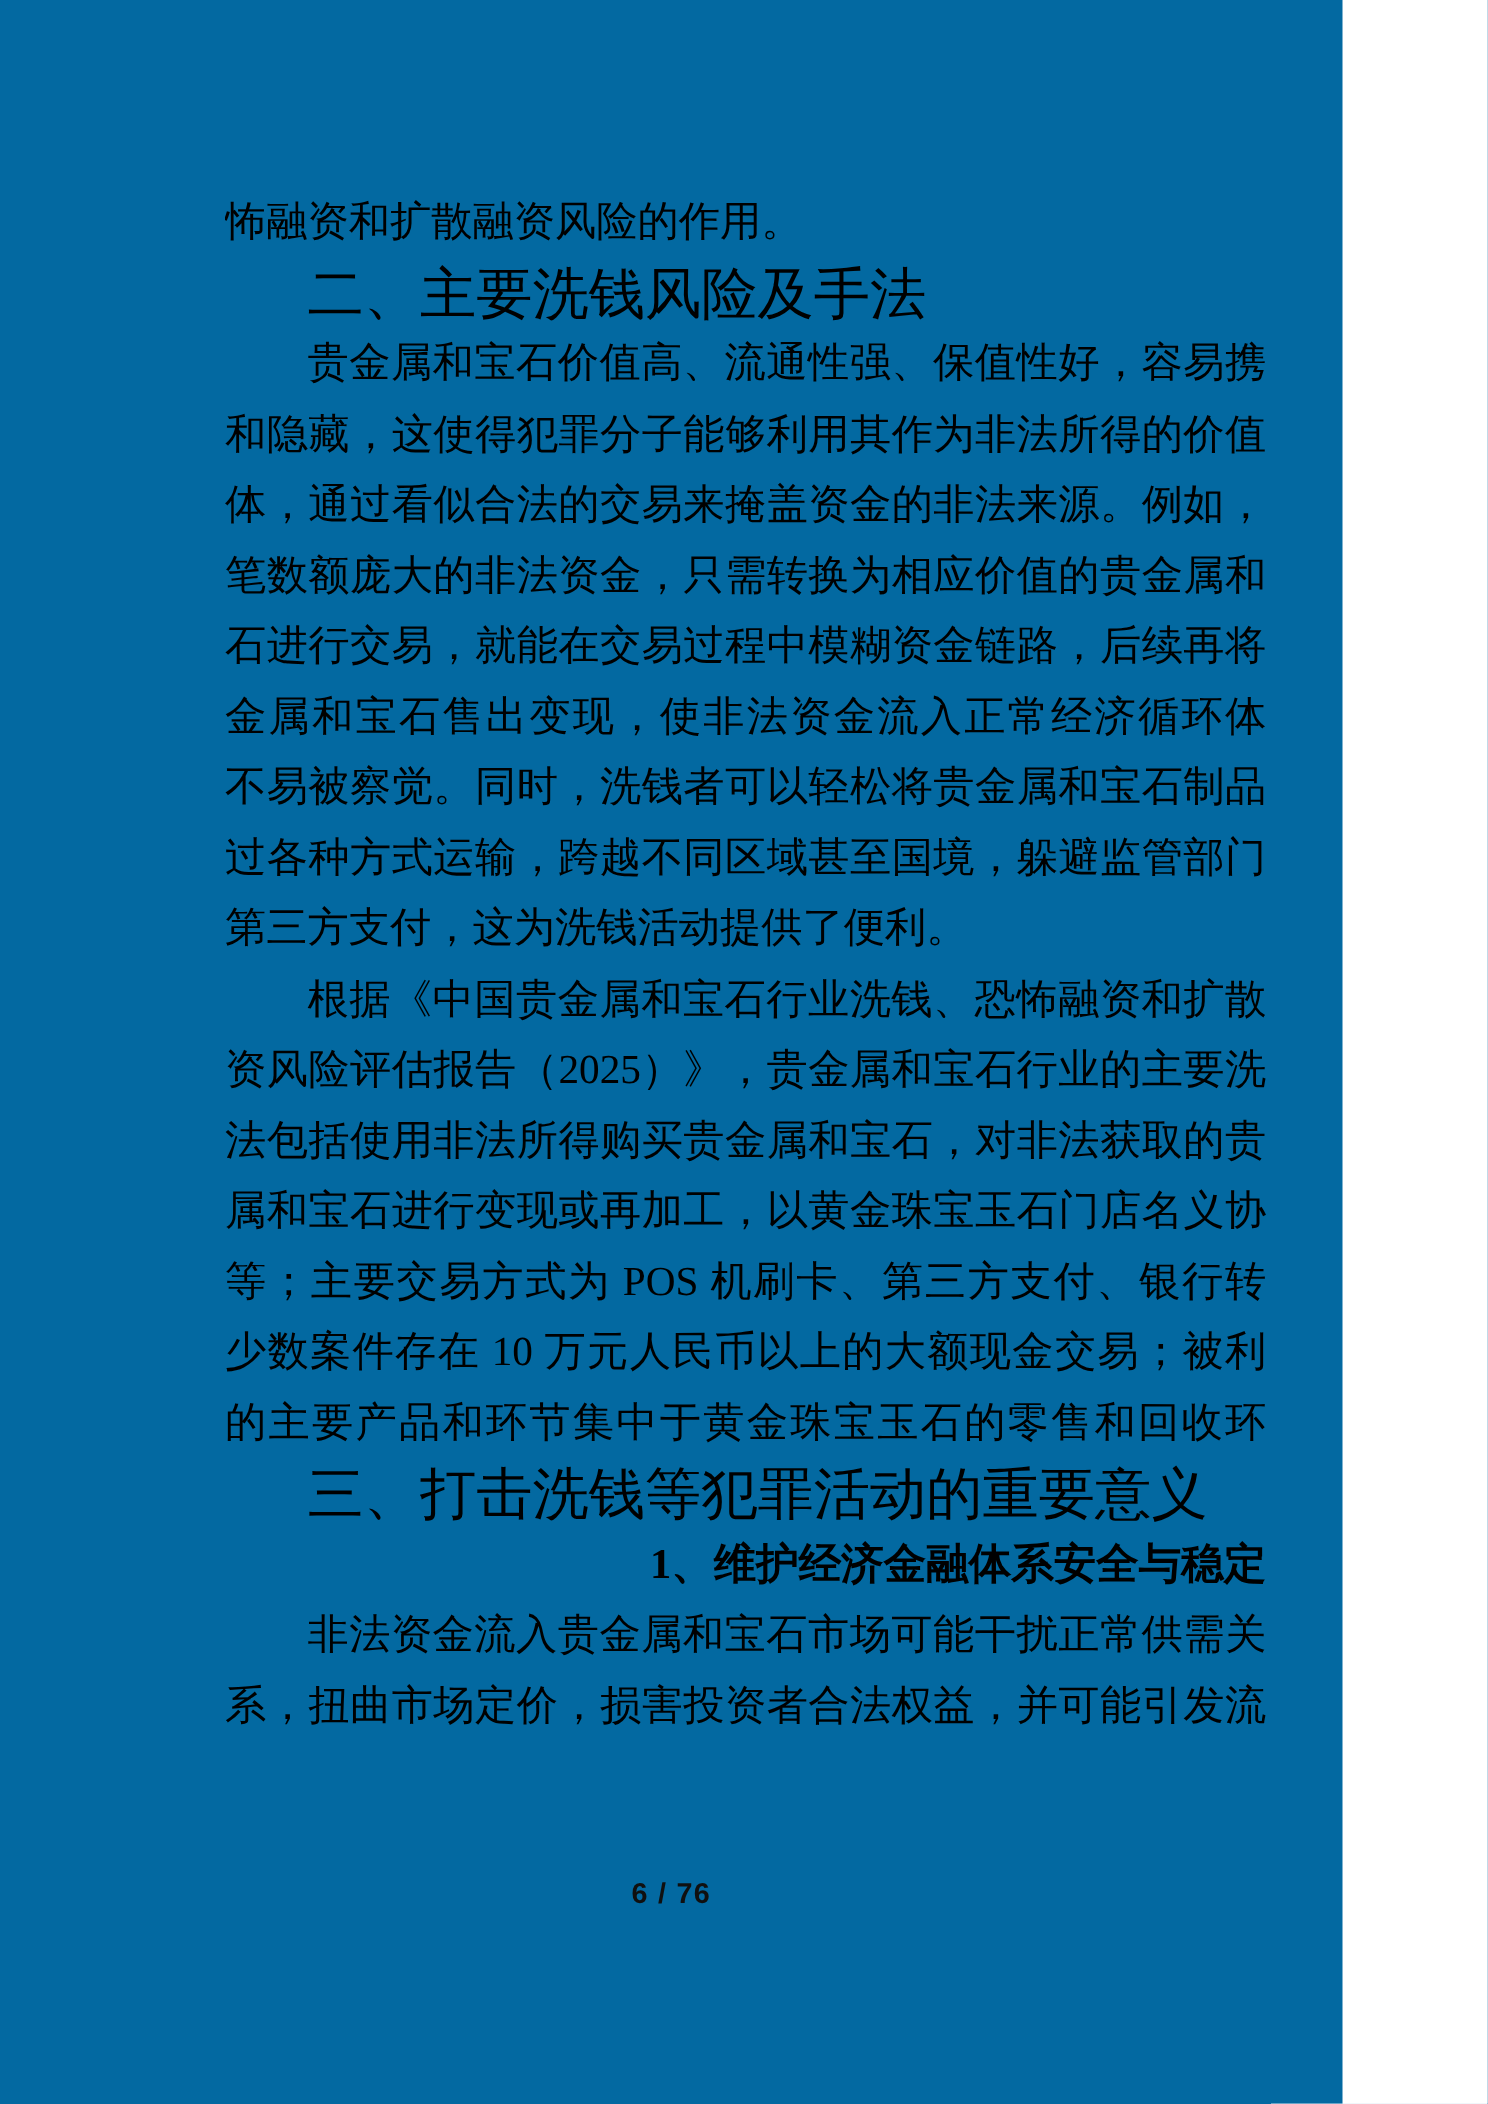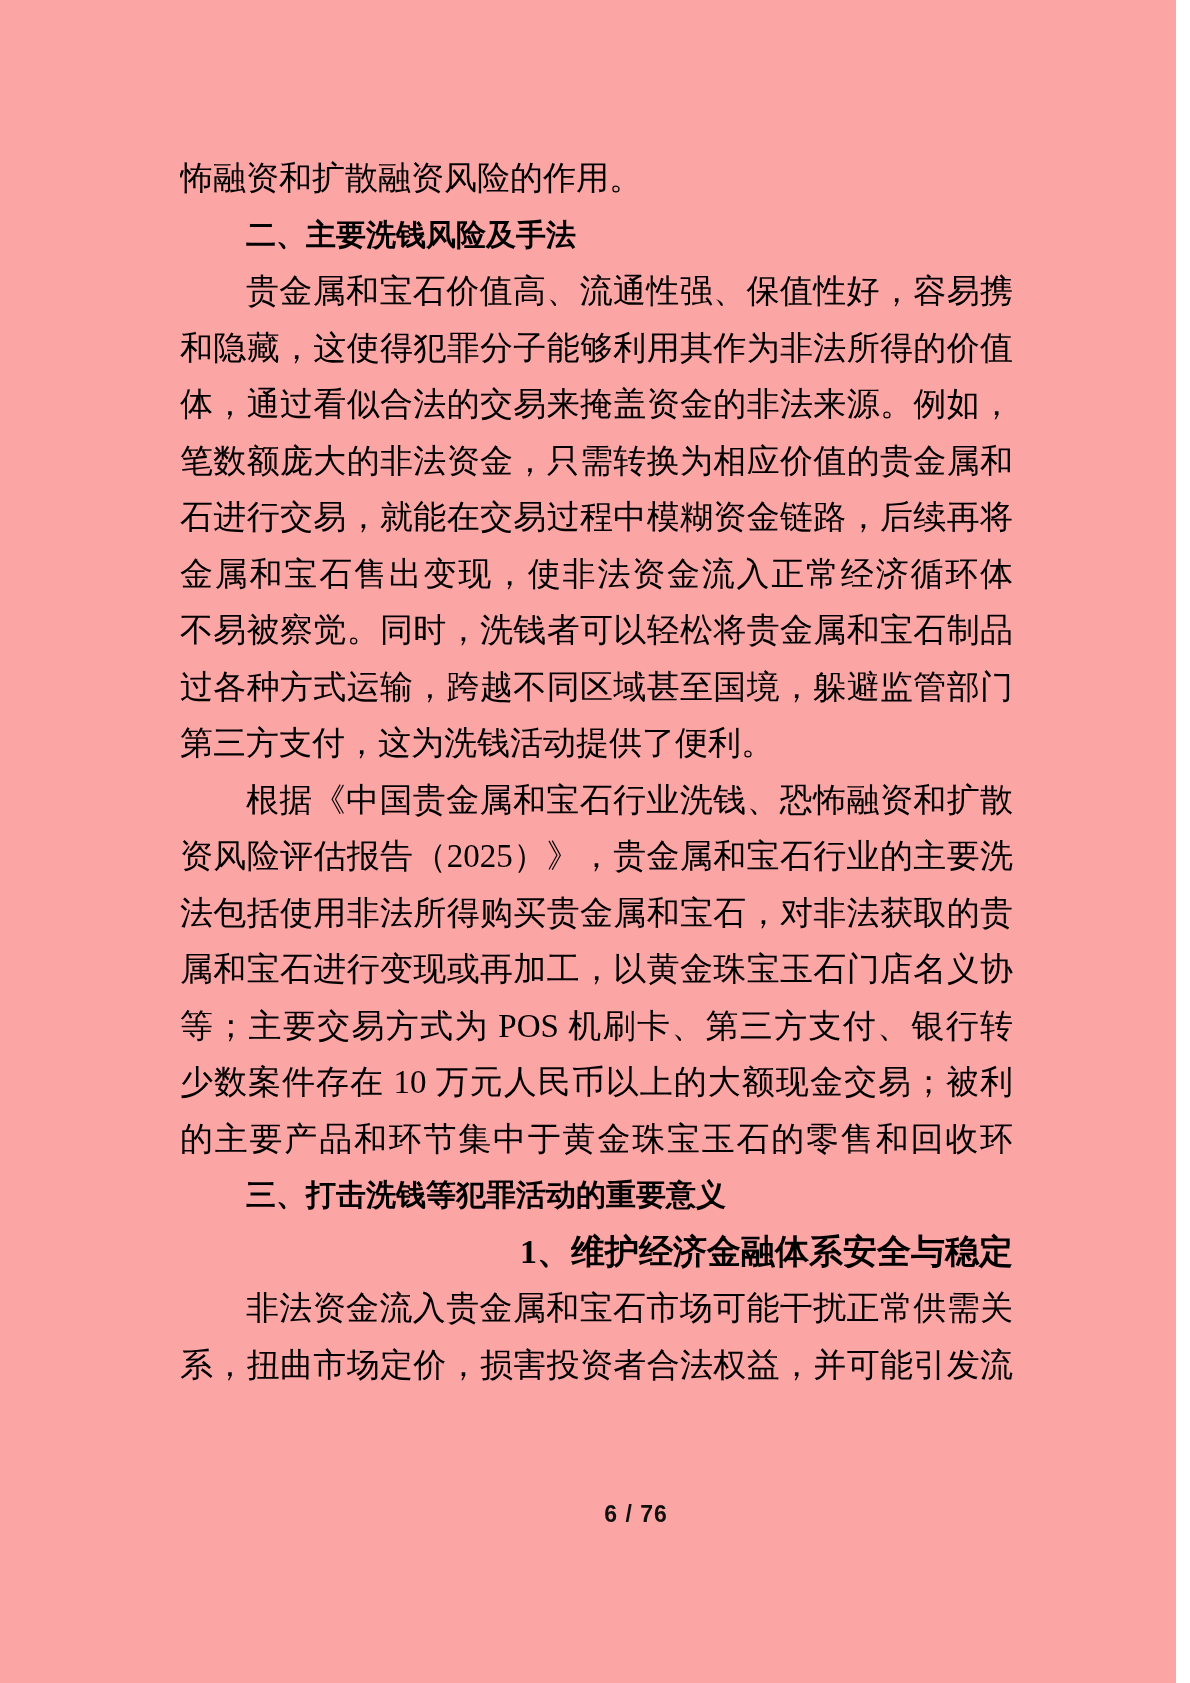--- a/index.html
+++ b/index.html
@@ -2,23 +2,23 @@
 <html><head>
 <meta charset="utf-8">
 <style>
   html, body {
     margin: 0;
     padding: 0;
     background: #ffffff;
   }
   .page {
     position: relative;
-    width: 1176px;
+    width: 1074px;
     height: 1683px;
-    background: #fca5a5;
+    background: #0369a1;
     overflow: hidden;
   }
   .content {
     position: absolute;
     left: 180px;
     top: 150px;
     width: 833px;
   }
   .line {
     height: 56.5px;
@@ -33,41 +33,40 @@
     white-space: normal;
     text-align: justify;
     text-align-last: justify;
     text-justify: inter-character;
   }
   .line.indent {
     text-indent: 66px;
   }
   .line.h2 {
     font-family: "Liberation Sans", "DejaVu Sans", sans-serif;
-    font-weight: 700;
-    font-size: 30px;
+    font-weight: 400;
+    font-size: 45px;
   }
   .line.h3 {
     font-family: "Liberation Serif", "DejaVu Serif", serif;
     font-weight: 700;
     font-size: 34px;
     text-align: right;
   }
   .footer {
     position: absolute;
     top: 1501px;
     left: 0;
     width: 100%;
     text-align: center;
     font-family: "Liberation Sans", "DejaVu Sans", sans-serif;
     font-weight: 700;
     font-size: 23px;
     color: #101010;
     letter-spacing: 1px;
-    margin-left: 48px;
   }
 </style>
 </head>
 <body>
 
 <div class="page">
   <div class="content" id="doc-content">
       <div class="line">怖融资和扩散融资风险的作用。</div>
       <div class="line indent h2">二、主要洗钱风险及手法</div>
       <div class="line justify indent">贵金属和宝石价值高、流通性强、保值性好，容易携带</div>

